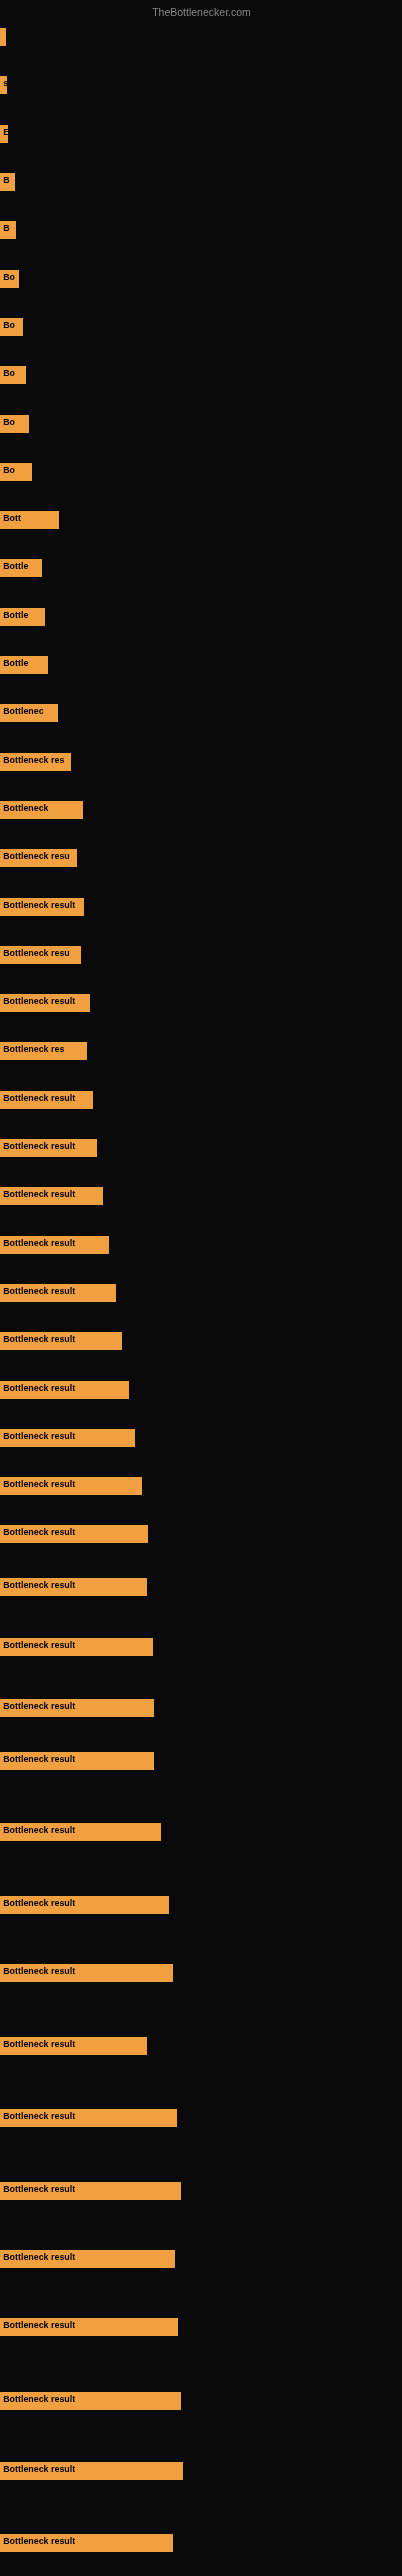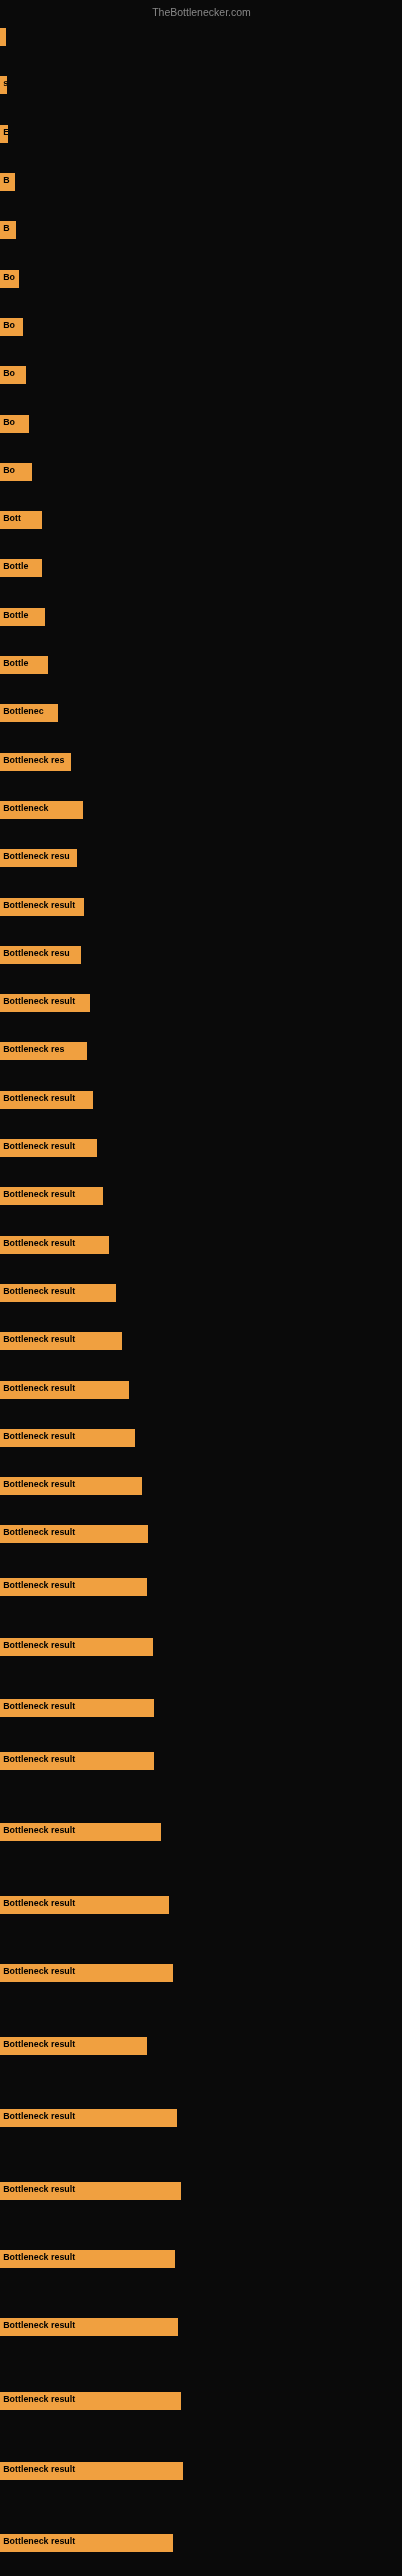--- a/index.html
+++ b/index.html
@@ -49,21 +49,21 @@
     <div class="bar-container" style="top: 28px; left: 0px;"><div class="bar-label" style="width: 6.4px; min-height: 17.7px;"></div></div>
     <div class="bar-container" style="top: 76px; left: 0px;"><div class="bar-label" style="width: 7.2px; min-height: 17.7px;">s</div></div>
     <div class="bar-container" style="top: 125px; left: 0px;"><div class="bar-label" style="width: 8px; min-height: 17.7px;">E</div></div>
     <div class="bar-container" style="top: 173px; left: 0px;"><div class="bar-label" style="width: 14.5px; min-height: 17.7px;">B</div></div>
     <div class="bar-container" style="top: 221px; left: 0px;"><div class="bar-label" style="width: 16px; min-height: 17.7px;">B</div></div>
     <div class="bar-container" style="top: 270px; left: 0px;"><div class="bar-label" style="width: 19.3px; min-height: 17.7px;">Bo</div></div>
     <div class="bar-container" style="top: 318px; left: 0px;"><div class="bar-label" style="width: 22.5px; min-height: 17.7px;">Bo</div></div>
     <div class="bar-container" style="top: 366px; left: 0px;"><div class="bar-label" style="width: 26px; min-height: 17.7px;">Bo</div></div>
     <div class="bar-container" style="top: 415px; left: 0px;"><div class="bar-label" style="width: 29px; min-height: 17.7px;">Bo</div></div>
     <div class="bar-container" style="top: 463px; left: 0px;"><div class="bar-label" style="width: 32px; min-height: 17.7px;">Bo</div></div>
-    <div class="bar-container" style="top: 511px; left: 0px;"><div class="bar-label" style="width: 42px; min-height: 17.7px;">Bott</div></div>
+    <div class="bar-container" style="top: 511px; left: 0px;"><div class="bar-label" style="width: 59px; min-height: 17.7px;">Bott</div></div>
     <div class="bar-container" style="top: 559px; left: 0px;"><div class="bar-label" style="width: 42px; min-height: 17.7px;">Bottle</div></div>
     <div class="bar-container" style="top: 608px; left: 0px;"><div class="bar-label" style="width: 45px; min-height: 17.7px;">Bottle</div></div>
     <div class="bar-container" style="top: 656px; left: 0px;"><div class="bar-label" style="width: 48px; min-height: 17.7px;">Bottle</div></div>
     <div class="bar-container" style="top: 704px; left: 0px;"><div class="bar-label" style="width: 58px; min-height: 17.7px;">Bottlenec</div></div>
     <div class="bar-container" style="top: 753px; left: 0px;"><div class="bar-label" style="width: 71px; min-height: 17.7px;">Bottleneck res</div></div>
     <div class="bar-container" style="top: 801px; left: 0px;"><div class="bar-label" style="width: 83px; min-height: 17.7px;">Bottleneck</div></div>
     <div class="bar-container" style="top: 849px; left: 0px;"><div class="bar-label" style="width: 77px; min-height: 17.7px;">Bottleneck resu</div></div>
     <div class="bar-container" style="top: 898px; left: 0px;"><div class="bar-label" style="width: 84px; min-height: 17.7px;">Bottleneck result</div></div>
     <div class="bar-container" style="top: 946px; left: 0px;"><div class="bar-label" style="width: 81px; min-height: 17.7px;">Bottleneck resu</div></div>
     <div class="bar-container" style="top: 994px; left: 0px;"><div class="bar-label" style="width: 90px; min-height: 17.7px;">Bottleneck result</div></div>

